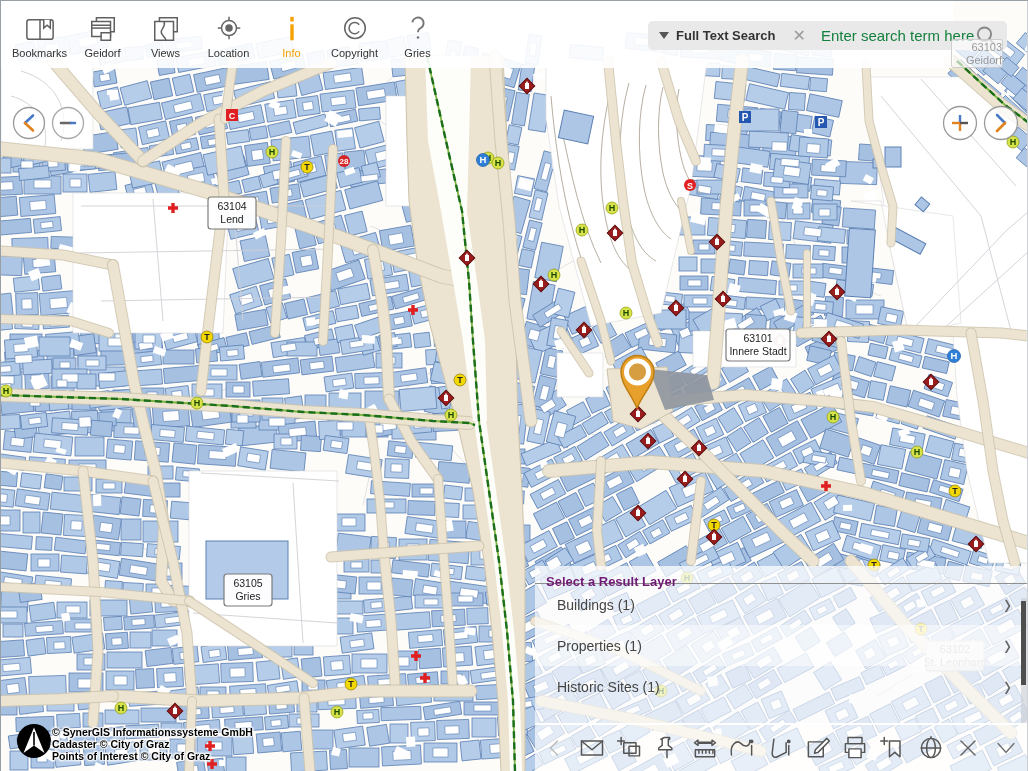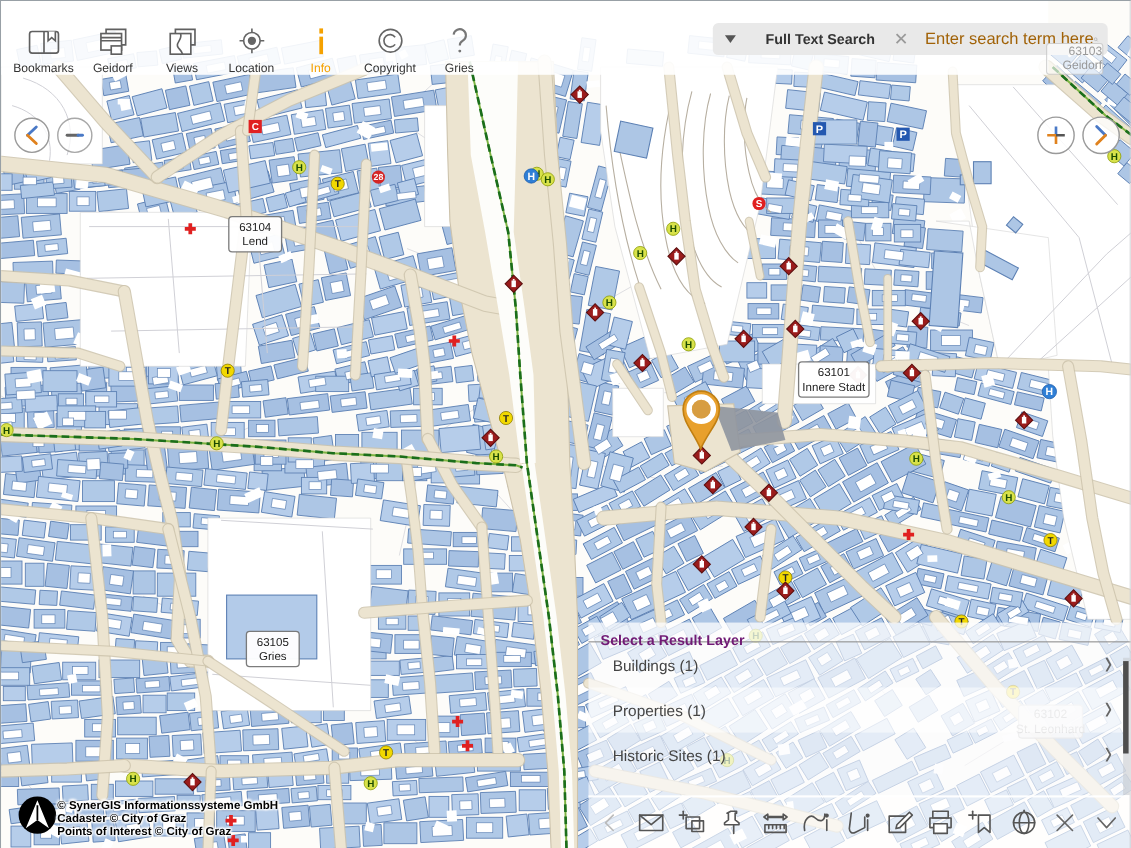--- a/index.html
+++ b/index.html
@@ -1,27 +1,27 @@
 <!DOCTYPE html>
 <html><head><meta charset="utf-8"><style>
 *{margin:0;padding:0;box-sizing:border-box;font-family:"Liberation Sans",sans-serif}
 body{width:1028px;height:771px;overflow:hidden}
 #stage{position:relative;width:1028px;height:771px;overflow:hidden;border-top:1px solid #98a0a6;border-left:1px solid #98a0a6;background:#fdfcf9}
 #redge{position:absolute;right:0;top:0;width:1px;height:771px;background:#cdd0d4;z-index:50}
 #map{position:absolute;left:0;top:0}
-#topbar{position:absolute;left:0;top:0;width:952px;height:67px;background:rgba(255,255,255,0.91);display:flex;align-items:flex-end}
+#topbar{position:absolute;left:0;top:0;width:952px;height:67px;background:rgba(255,255,255,0.91);display:flex;align-items:flex-start}
 .tbtn{width:63px;text-align:center;padding-top:13px}
 .tbtn:first-child{margin-left:7px}
 .tico{height:32px}
 .tlab{font-size:11px;margin-top:1px}
 #search{position:absolute;left:647px;top:20px;width:359px;height:29px;background:#e9e9e9;border-radius:5px;display:flex;align-items:center}
 #search .arr{margin-left:11px;width:0;height:0;border-left:5px solid transparent;border-right:5px solid transparent;border-top:7px solid #555}
-#search .flab{font-size:13px;font-weight:bold;color:#333;margin-left:27px;white-space:nowrap}
+#search .flab{font-size:13px;font-weight:bold;color:#333;margin-left:7px;white-space:nowrap}
 #search .x{color:#999;font-size:16px;margin-left:17px}
-#search .ph{color:#a16207;font-size:15px;margin-left:15px;white-space:nowrap}
+#search .ph{color:#15803d;font-size:15px;margin-left:15px;white-space:nowrap}
 #search .mag{margin-left:auto;margin-right:8px}
 .navbtn{position:absolute}
 #panel{position:absolute;left:534px;top:565px;width:494px;height:157px;background:rgba(252,252,253,0.66)}
 #panel .hd{height:18px;line-height:32px;font-size:13px;font-weight:bold;color:#701a75;padding-left:11px;border-bottom:1px solid #8f8f8f;background:rgba(255,255,255,0.3)}
 #panel .row{height:41px;display:flex;align-items:center;font-size:14px;color:#444;padding-left:22px;position:relative}
 #panel .row .chev{position:absolute;right:18px;top:8px;color:#666;font-size:20px;transform:scaleY(1.6);font-weight:400}
 #panel .r2{background:rgba(255,255,255,0.5)}
 #sbtrack{position:absolute;right:1px;top:597px;width:6px;height:125px;background:rgba(200,203,208,0.6)}
 #sbthumb{position:absolute;right:2px;top:600px;width:5px;height:84px;background:#4e4e4e}
 #btoolbar{position:absolute;left:534px;top:722px;width:494px;height:49px;background:rgba(255,255,255,0.68);border-top:2px solid rgba(255,255,255,0.95);display:flex;align-items:center}

